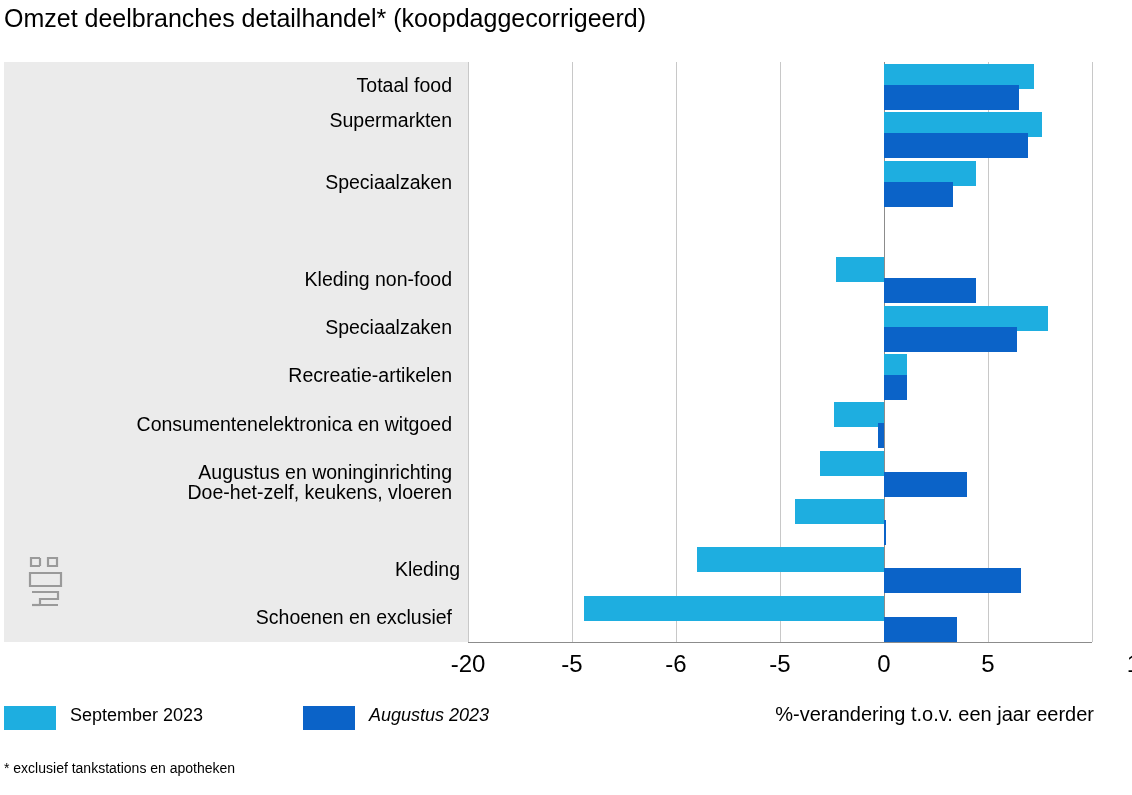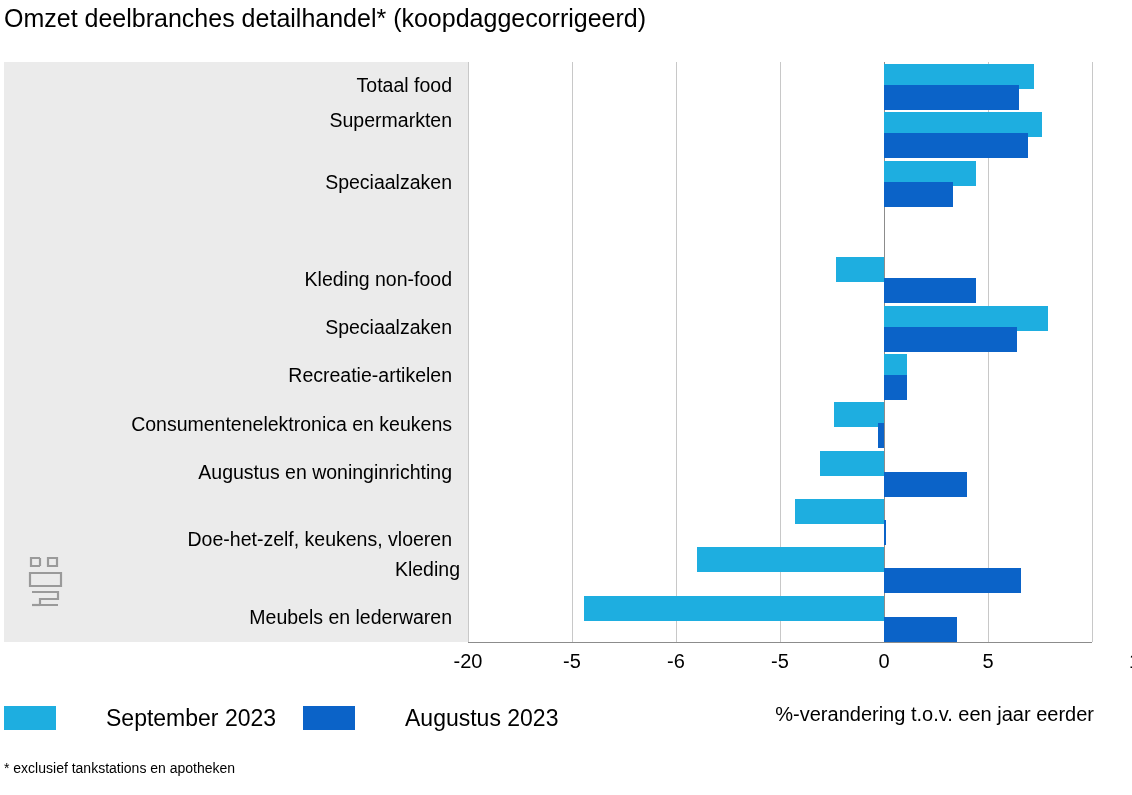--- a/index.html
+++ b/index.html
@@ -65,21 +65,21 @@
     position: absolute;
     left: 468px;
     top: 642px;
     width: 624px;
     height: 1px;
     background: #8c8c8c;
   }
   .xtick {
     position: absolute;
     top: 650px;
-    font-size: 20px;
+    font-size: 24px;
     transform: translateX(-50%);
     white-space: nowrap;
   }
   .row-label {
     position: absolute;
     right: 0;
     font-size: 19.5px;
     text-align: center;
     white-space: nowrap;
     line-height: 20px;
@@ -103,23 +103,22 @@
   }
   .legend-swatch {
     position: absolute;
     top: 0;
     width: 52px;
     height: 24px;
   }
   .legend-text {
     position: absolute;
     top: -1px;
-    font-size: 23px;
-    white-space: nowrap;
-    margin-left: 36px;
+    font-size: 18px;
+    white-space: nowrap;
   }
   .x-axis-title {
     position: absolute;
     right: 38px;
     top: 703px;
     font-size: 20px;
     white-space: nowrap;
   }
   .footnote {
     position: absolute;
@@ -190,29 +189,29 @@
     <div class="xtick" style="left: 988px;">5</div>
     <div class="xtick" style="left: 1140px;">10</div>
   </div>
 <div id="rowlabels">
     <div class="row-label" style="top: 75.1667px; right: 680px;">Totaal food</div>
     <div class="row-label" style="top: 110px; right: 680px;">Supermarkten</div>
     <div class="row-label" style="top: 171.833px; right: 680px; margin-left: 25px;">Speciaalzaken</div>
     <div class="row-label" style="top: 268.5px; right: 680px;">Kleding non-food</div>
     <div class="row-label" style="top: 316.833px; right: 680px;">Speciaalzaken</div>
     <div class="row-label" style="top: 365.167px; right: 680px;">Recreatie-artikelen</div>
-    <div class="row-label" style="top: 413.5px; right: 680px;">Consumentenelektronica en keukens</div>
+    <div class="row-label" style="top: 413.5px; right: 680px;">Consumentenelektronica en witgoed</div>
     <div class="row-label" style="top: 461.833px; right: 680px;">Augustus en woninginrichting</div>
-    <div class="row-label" style="top: 529px; right: 680px;">Doe-het-zelf, keukens, vloeren</div>
+    <div class="row-label" style="top: 482px; right: 680px;">Doe-het-zelf, keukens, vloeren</div>
     <div class="row-label" style="top: 558.5px; right: 672px;">Kleding</div>
-    <div class="row-label" style="top: 606.833px; right: 680px;">Meubels en lederwaren</div>
+    <div class="row-label" style="top: 606.833px; right: 680px;">Schoenen en exclusief</div>
   </div>
 
 <div class="legend">
   <div class="legend-swatch" style="left: 0px; background: rgb(30, 174, 224);" id="sw0"></div>
   <div class="legend-text" style="left:66px;">September 2023</div>
   <div class="legend-swatch" style="left: 299px; background: rgb(11, 99, 200);" id="sw1"></div>
-  <div class="legend-text" style="left:365px;">Augustus 2023</div>
+  <div class="legend-text" style="left:365px;font-style:italic;">Augustus 2023</div>
 </div>
 
 <div class="x-axis-title">%-verandering t.o.v. een jaar eerder</div>
 
 <div class="footnote">* exclusief tankstations en apotheken</div>
 
 </body></html>

